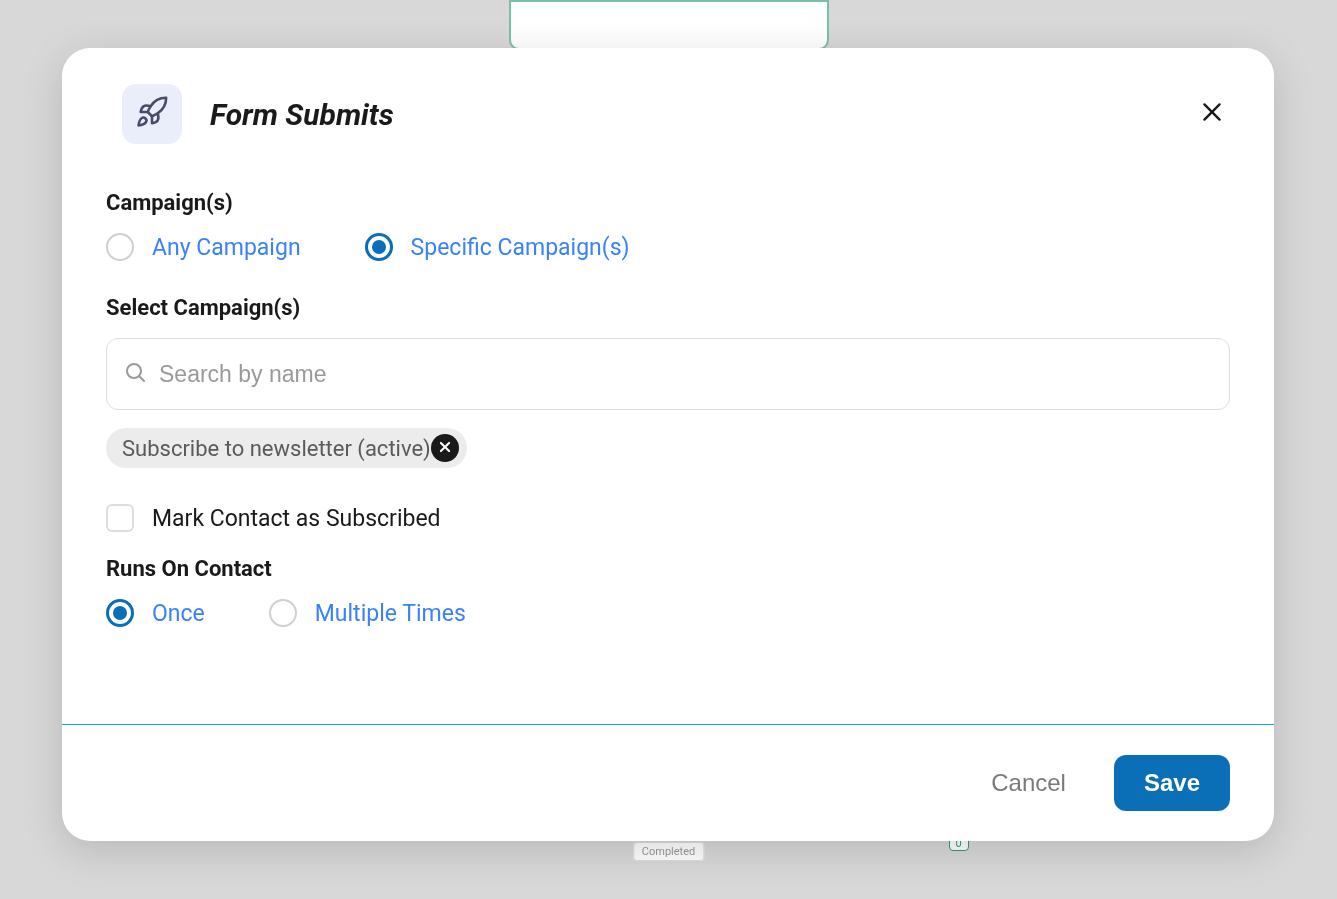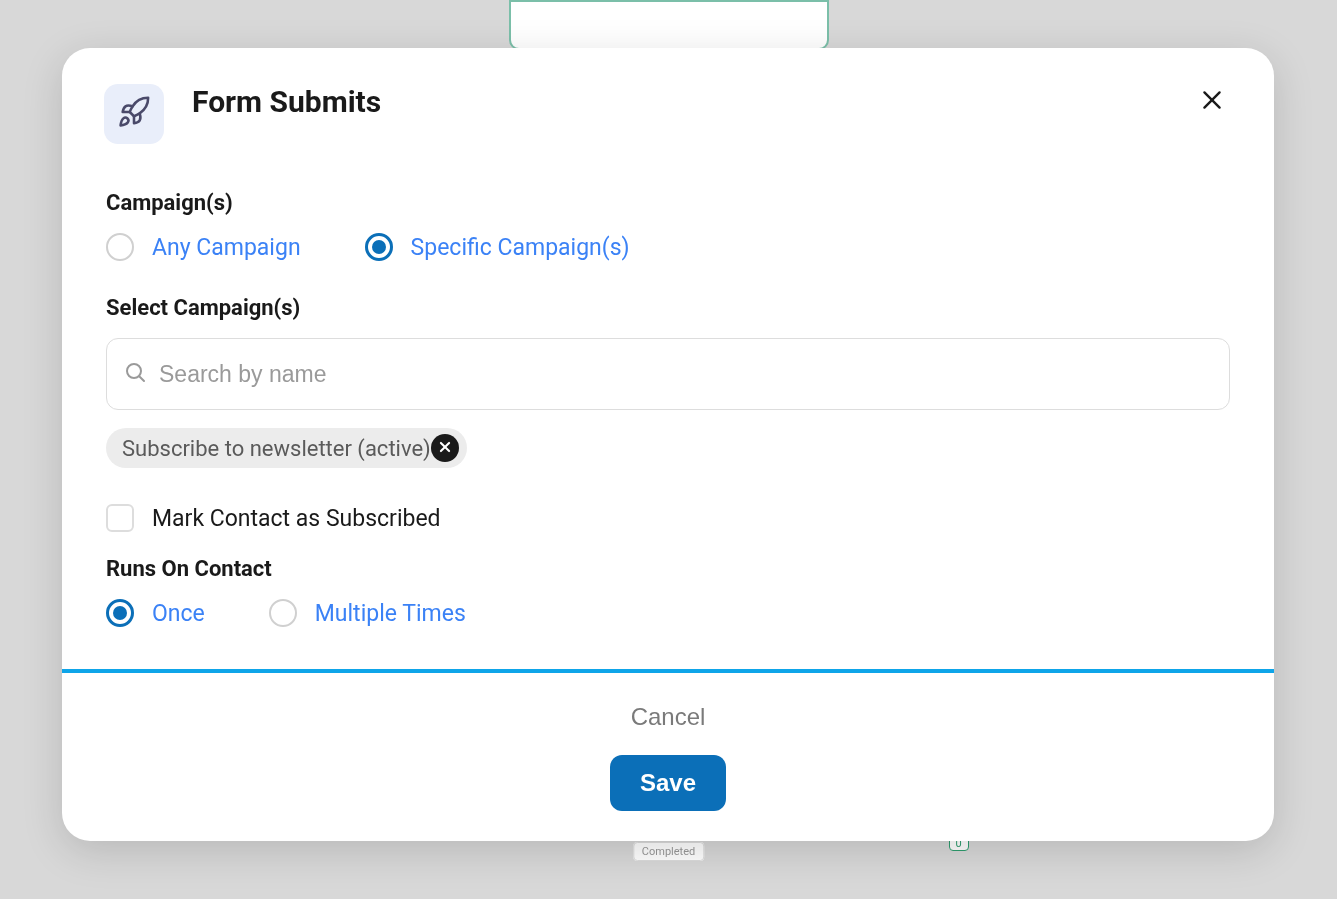--- a/index.html
+++ b/index.html
@@ -63,21 +63,23 @@
       bottom: 58px;
       background: #fff;
       border-radius: 28px;
       box-shadow: 0 10px 40px rgba(0,0,0,0.15);
       display: flex;
       flex-direction: column;
       z-index: 10;
     }
     .modal-header {
       display: flex;
-      padding: 36px 44px 24px 42px;
+      align-items: center;
+      padding: 36px 44px 24px 60px;
+      font-style: italic;
     }
     .modal-icon-box {
       width: 60px;
       height: 60px;
       background: #e9eefa;
       border-radius: 14px;
       display: flex;
       align-items: center;
       justify-content: center;
       margin-right: 28px;
@@ -204,27 +206,26 @@
       border: 2px solid #ddd;
       border-radius: 6px;
       cursor: pointer;
       flex-shrink: 0;
     }
     .checkbox-label {
       font-size: 23px;
       color: #1a1a1a;
     }
     .modal-footer {
-      border-top: 4px solid #0ea5e9;
+      border-top: 1px solid #0ea5e9;
       padding: 30px 44px 30px 44px;
       display: flex;
       justify-content: flex-end;
       align-items: center;
-      gap: 24px;
-      flex-direction: column;
+      gap: 48px;
     }
     .btn-cancel {
       font-size: 24px;
       color: #7a7a7a;
       background: none;
       border: none;
       cursor: pointer;
       font-weight: 500;
     }
     .btn-save {

